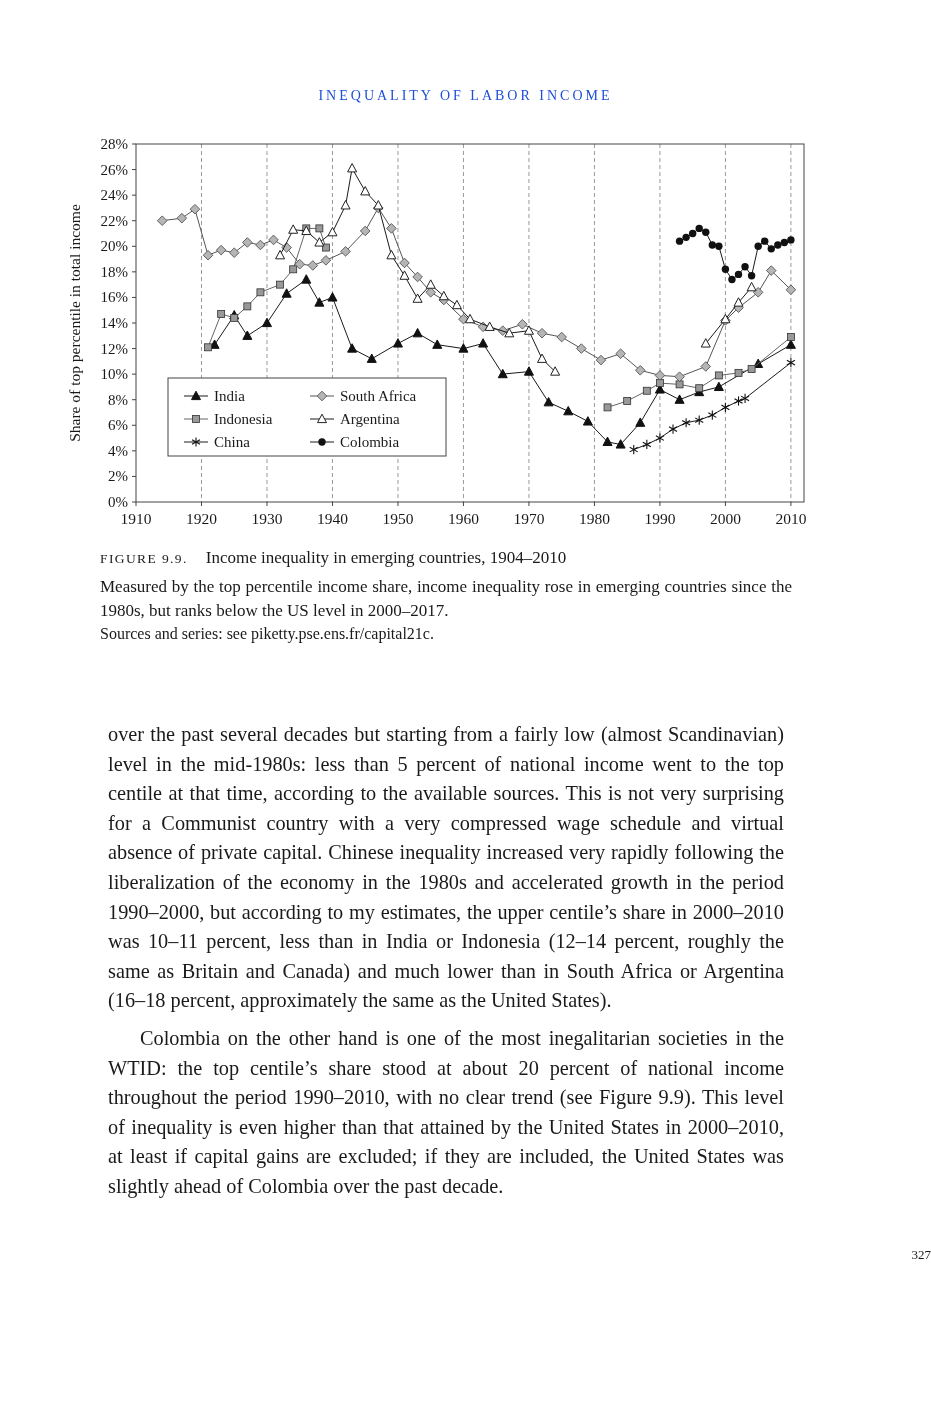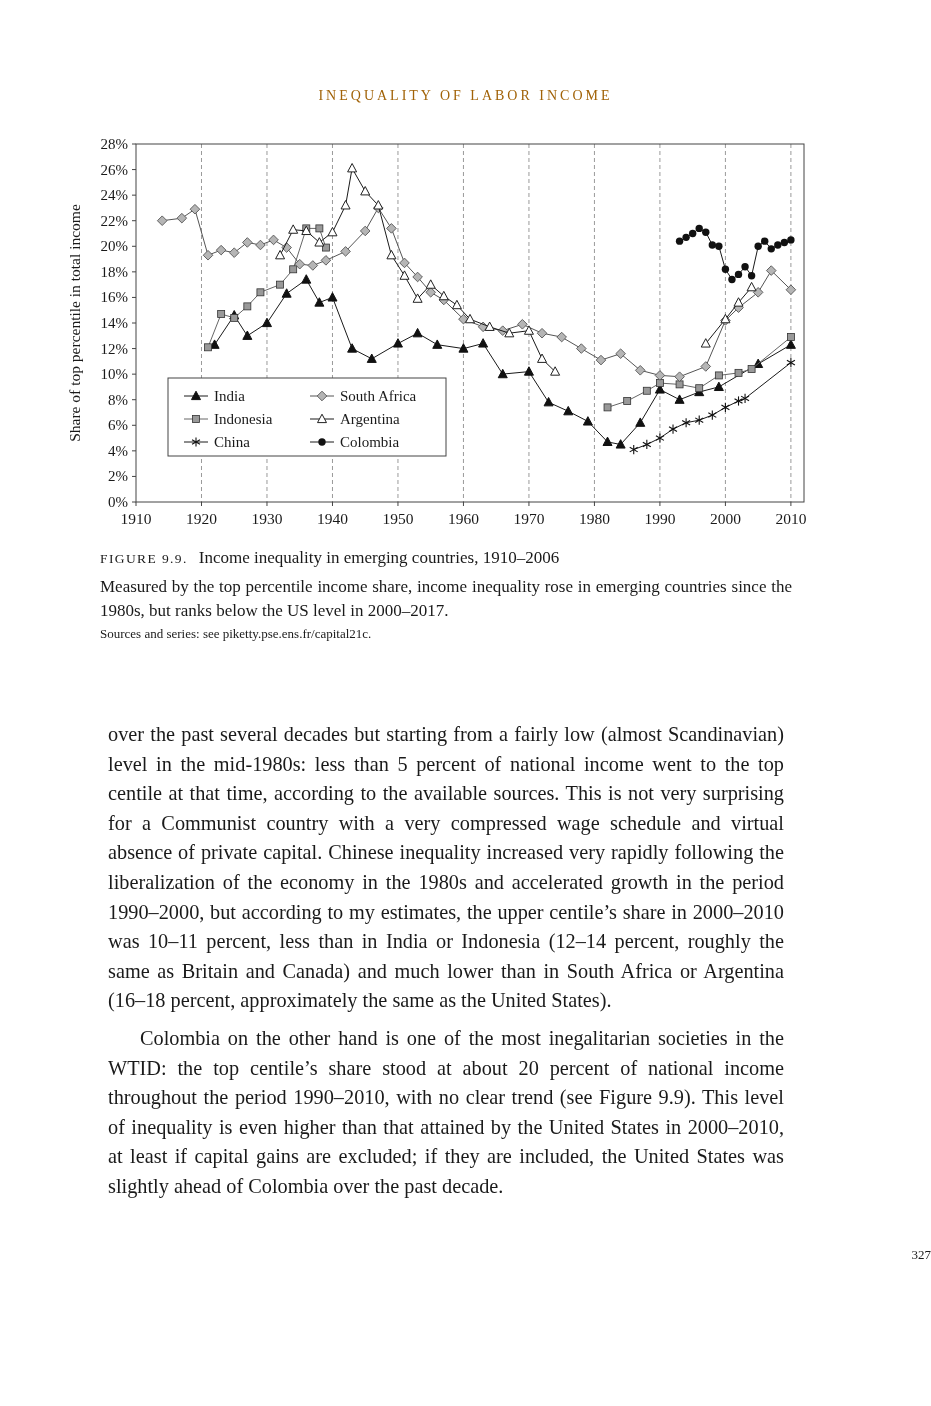--- a/index.html
+++ b/index.html
@@ -3,28 +3,28 @@
 <meta charset="utf-8">
 <style>
   html,body{margin:0;padding:0;}
   body{
     width:931px;height:1406px;background:#ffffff;position:relative;
     font-family:"Liberation Serif", serif;color:#1a1a1a;
     -webkit-font-smoothing:antialiased;
   }
   .running-head{
     position:absolute;top:88px;left:0;width:100%;text-align:center;
-    font-size:14px;letter-spacing:3px;color:#a16207;
+    font-size:14px;letter-spacing:3px;color:#1d4ed8;
   }
   .chart-wrap{position:absolute;top:130px;left:64px;}
   .caption-block{position:absolute;top:548px;left:100px;width:692px;}
   .caption-line{font-size:17px;margin:0 0 7px 0;}
-  .cap-label{font-size:13.5px;letter-spacing:1.4px;margin-right:11px;}
+  .cap-label{font-size:13.5px;letter-spacing:1.4px;margin-right:18px;}
   .fig-note{font-size:17px;line-height:23.5px;margin:0;text-align:justify;}
-  .fig-source{font-size:13px;line-height:23.5px;margin:0;}
+  .fig-source{font-size:16px;line-height:23.5px;margin:0;}
   .body-block{position:absolute;top:712px;left:100px;width:692px;}
   .body-block p{
     margin:8px;font-size:20.3px;line-height:29.6px;text-align:justify;
   }
   .body-block p + p{text-indent:32px;}
   .page-number{
     position:absolute;top:1247px;left:0;width:100%;text-align:right;
     font-size:13px;
   }
   svg text{font-family:"Liberation Serif", serif;}
@@ -304,21 +304,21 @@
         <path d="M258 284.2L262.5 292.6L253.5 292.6Z" fill="#fff" stroke="#222" stroke-width="1"></path>
         <text x="276" y="294" font-size="15" fill="#1a1a1a">Argentina</text>
         <line x1="246" y1="312" x2="270" y2="312" stroke="#1a1a1a" stroke-width="1"></line>
         <circle cx="258" cy="312" r="3.7" fill="#111"></circle>
         <text x="276" y="317" font-size="15" fill="#1a1a1a">Colombia</text>
       </g>
     </svg>
 </div>
 
 <div class="caption-block">
-  <p class="caption-line"><span class="cap-label">FIGURE 9.9.</span><span>Income inequality in emerging countries, 1910–2006</span></p>
+  <p class="caption-line"><span class="cap-label">FIGURE 9.9.</span><span>Income inequality in emerging countries, 1904–2010</span></p>
   <p class="fig-note">Measured by the top percentile income share, income inequality rose in emerging countries since the 1980s, but ranks below the US level in 2000–2017.</p>
   <p class="fig-source">Sources and series: see piketty.pse.ens.fr/capital21c.</p>
 </div>
 
 <div class="body-block">
   <p>over the past several decades but starting from a fairly low (almost Scandinavian) level in the mid-1980s: less than 5 percent of national income went to the top centile at that time, according to the available sources. This is not very surprising for a Communist country with a very compressed wage schedule and virtual absence of private capital. Chinese inequality increased very rapidly following the liberalization of the economy in the 1980s and accelerated growth in the period 1990–2000, but according to my estimates, the upper centile’s share in 2000–2010 was 10–11 percent, less than in India or Indonesia (12–14 percent, roughly the same as Britain and Canada) and much lower than in South Africa or Argentina (16–18 percent, approximately the same as the United States).</p>
   <p>Colombia on the other hand is one of the most inegalitarian societies in the WTID: the top centile’s share stood at about 20 percent of national income throughout the period 1990–2010, with no clear trend (see Figure 9.9). This level of inequality is even higher than that attained by the United States in 2000–2010, at least if capital gains are excluded; if they are included, the United States was slightly ahead of Colombia over the past decade.</p>
 </div>
 
 <div class="page-number">327</div>

